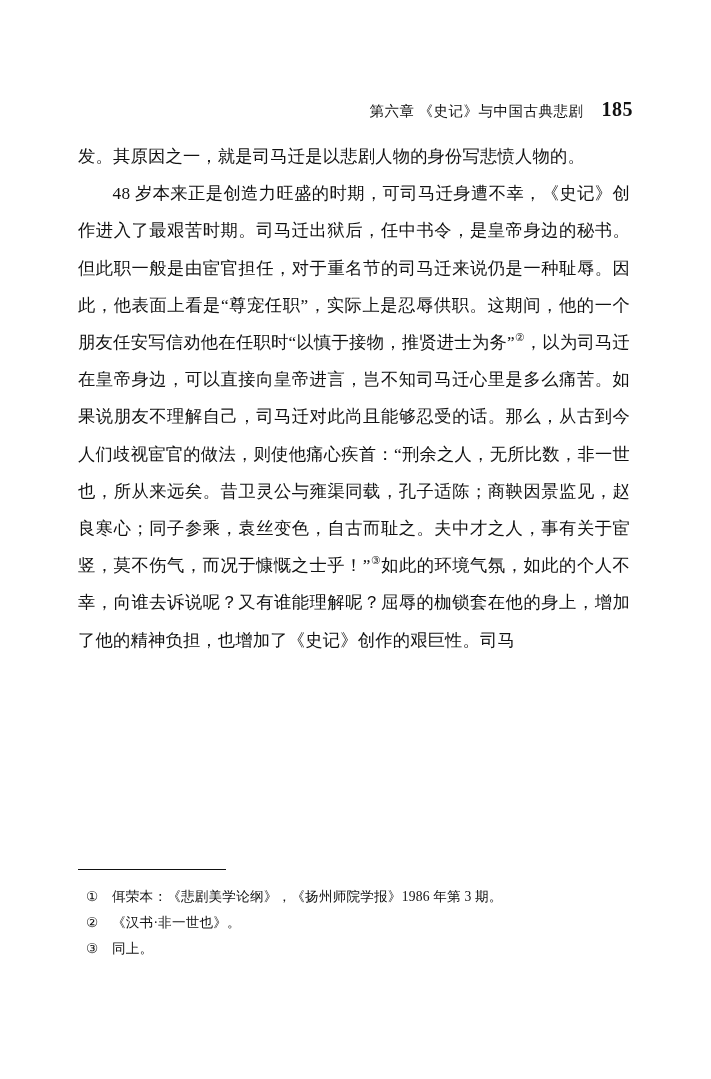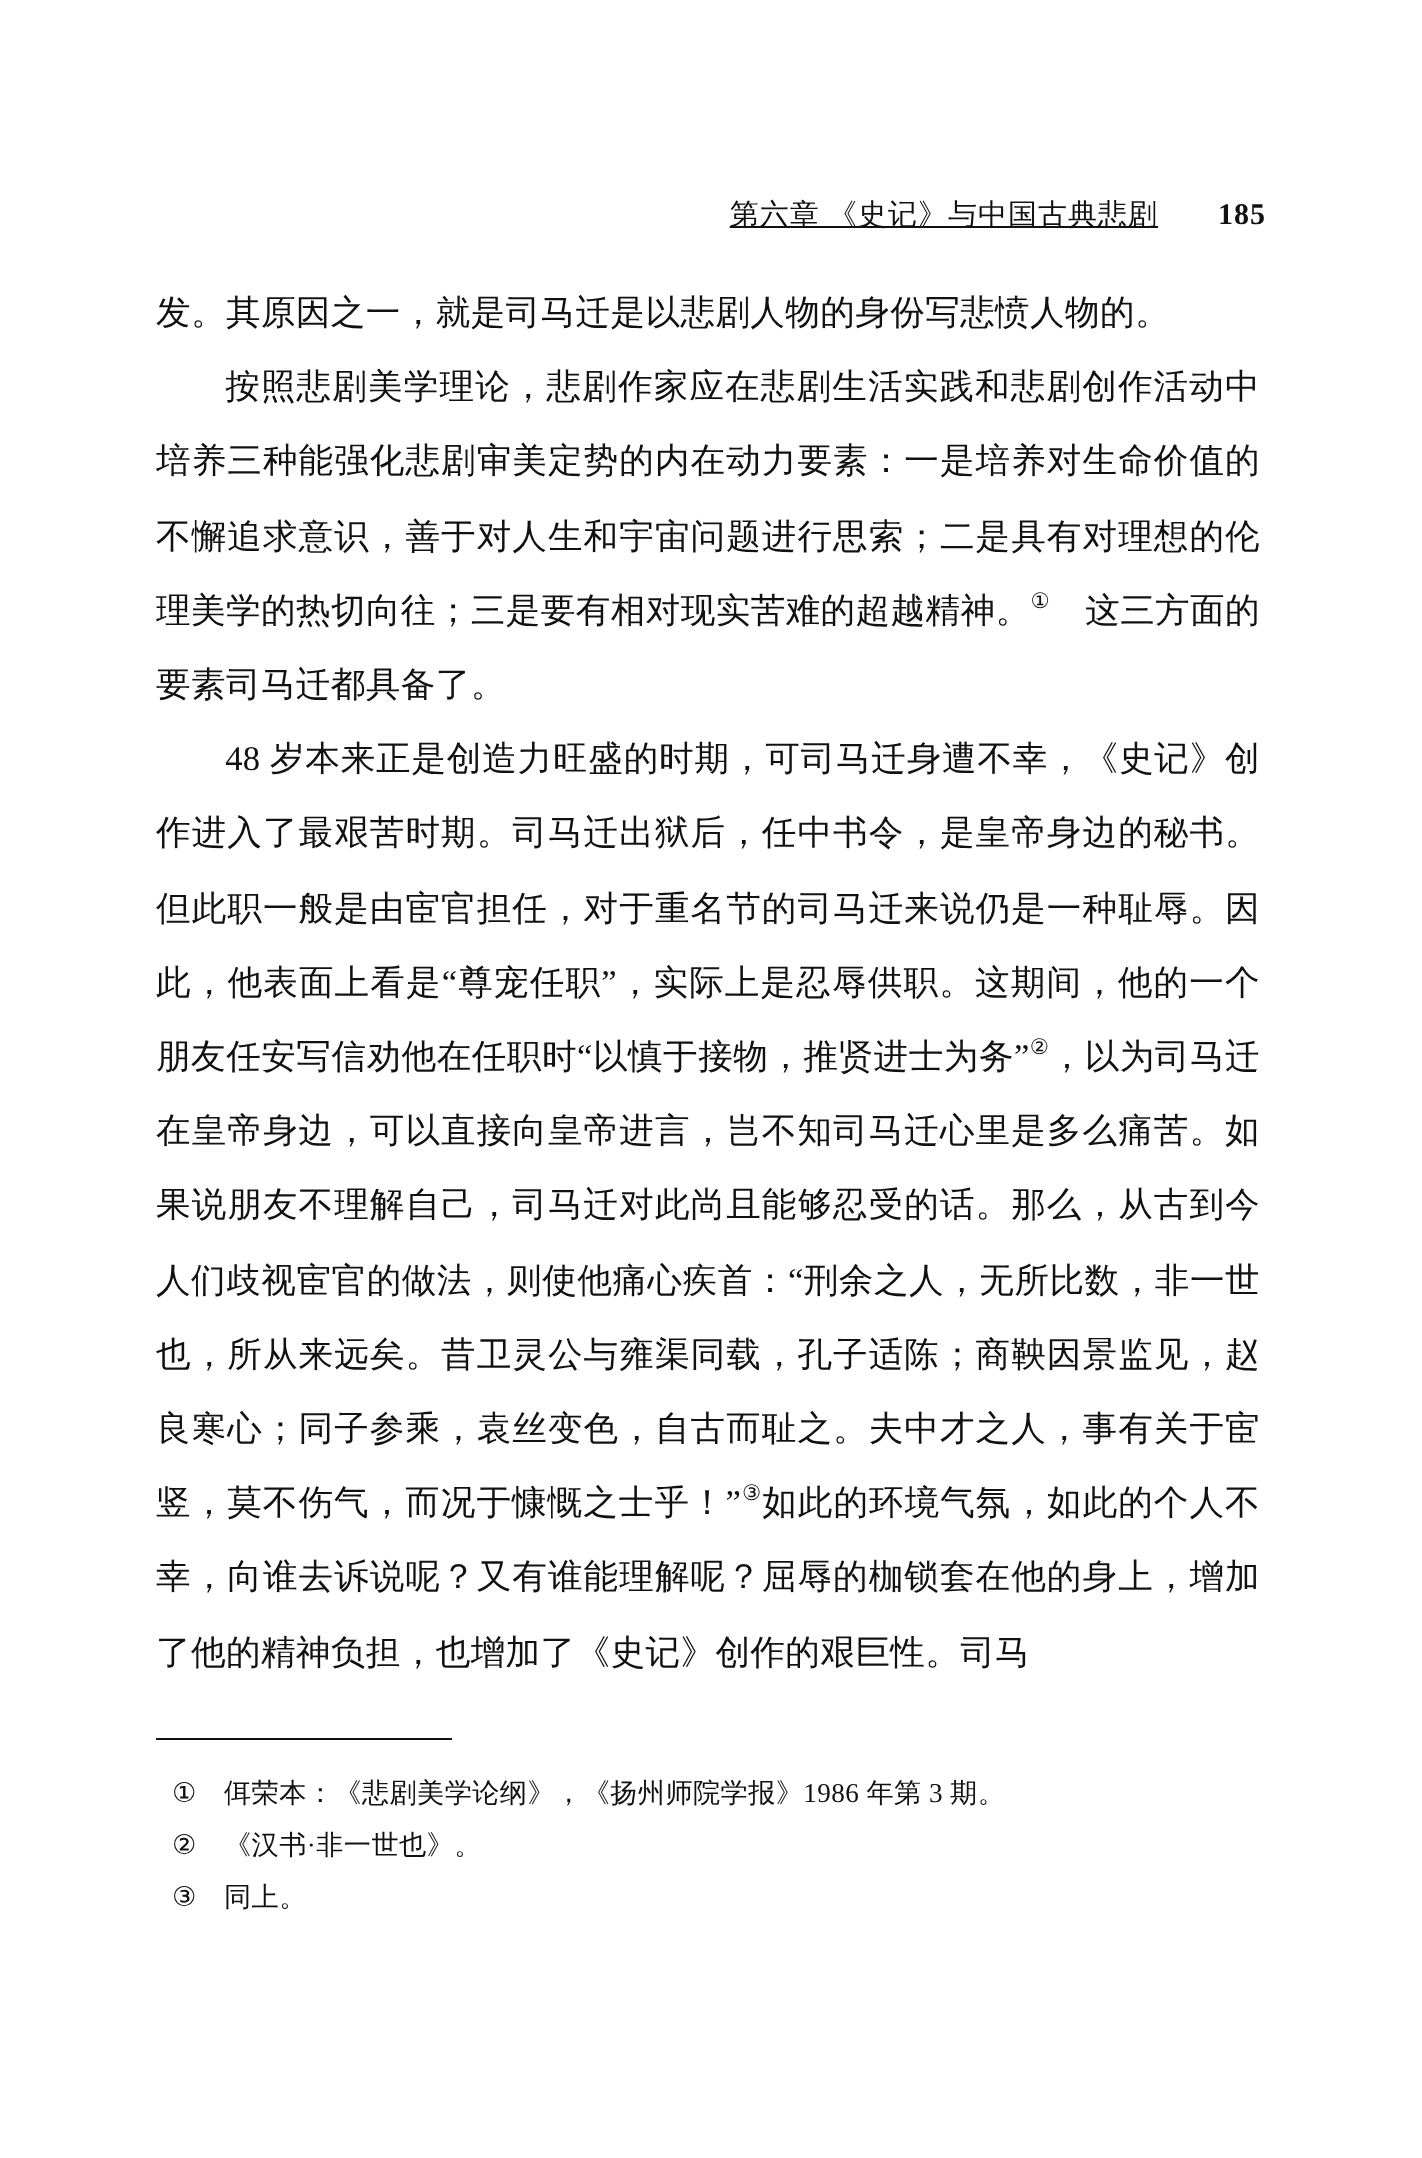--- a/index.html
+++ b/index.html
@@ -29,27 +29,26 @@
     top: 98px;
     width: 711px;
     text-align: right;
     padding-right: 78px;
     box-sizing: border-box;
     font-size: 14.5px;
     letter-spacing: 0.5px;
     color: #111;
   }
   .header .chapter {
-    margin-right: 30px;
-    text-decoration: underline;
+    margin-right: 18px;
   }
   .header .pagenum {
     font-family: "Liberation Serif", "DejaVu Serif", serif;
     font-weight: bold;
-    font-size: 15px;
+    font-size: 20px;
   }
   .body-text {
     position: absolute;
     left: 78px;
     top: 138px;
     width: 556px;
   }
   .body-text p {
     margin: 0 4px 0 0;
     font-size: 17.3px;
@@ -106,21 +105,20 @@
 <div class="page">
 
   <div class="header">
     <span class="chapter">第六章 《史记》与中国古典悲剧</span><span class="pagenum">185</span>
   </div>
 
   <div class="body-text">
 
     <p><span>发。其原因之一，就是司马迁是以悲剧人物的身份写悲愤人物的。</span></p>
 
-    <p class="indent"><span>按照悲剧美学理论，悲剧作家应在悲剧生活实践和悲剧创作活动中培养三种能强化悲剧审美定势的内在动力要素：一是培养对生命价值的不懈追求意识，善于对人生和宇宙问题进行思索；二是具有对理想的伦理美学的热切向往；三是要有相对现实苦难的超越精神。</span><sup>①</sup>　<span>这三方面的要素司马迁都具备了。</span></p>
 
     <p class="indent"><span>48 岁本来正是创造力旺盛的时期，可司马迁身遭不幸，《史记》创作进入了最艰苦时期。司马迁出狱后，任中书令，是皇帝身边的秘书。但此职一般是由宦官担任，对于重名节的司马迁来说仍是一种耻辱。因此，他表面上看是“尊宠任职”，实际上是忍辱供职。这期间，他的一个朋友任安写信劝他在任职时“以慎于接物，推贤进士为务”</span><sup>②</sup><span>，以为司马迁在皇帝身边，可以直接向皇帝进言，岂不知司马迁心里是多么痛苦。如果说朋友不理解自己，司马迁对此尚且能够忍受的话。那么，从古到今人们歧视宦官的做法，则使他痛心疾首：“刑余之人，无所比数，非一世也，所从来远矣。昔卫灵公与雍渠同载，孔子适陈；商鞅因景监见，赵良寒心；同子参乘，袁丝变色，自古而耻之。夫中才之人，事有关于宦竖，莫不伤气，而况于慷慨之士乎！”</span><sup>③</sup><span>如此的环境气氛，如此的个人不幸，向谁去诉说呢？又有谁能理解呢？屈辱的枷锁套在他的身上，增加了他的精神负担，也增加了《史记》创作的艰巨性。司马</span></p>
 
   </div>
 
   <div class="footnote-rule"></div>
 
   <div class="footnotes">
     <div class="fn">
       <span class="marker">①</span>

